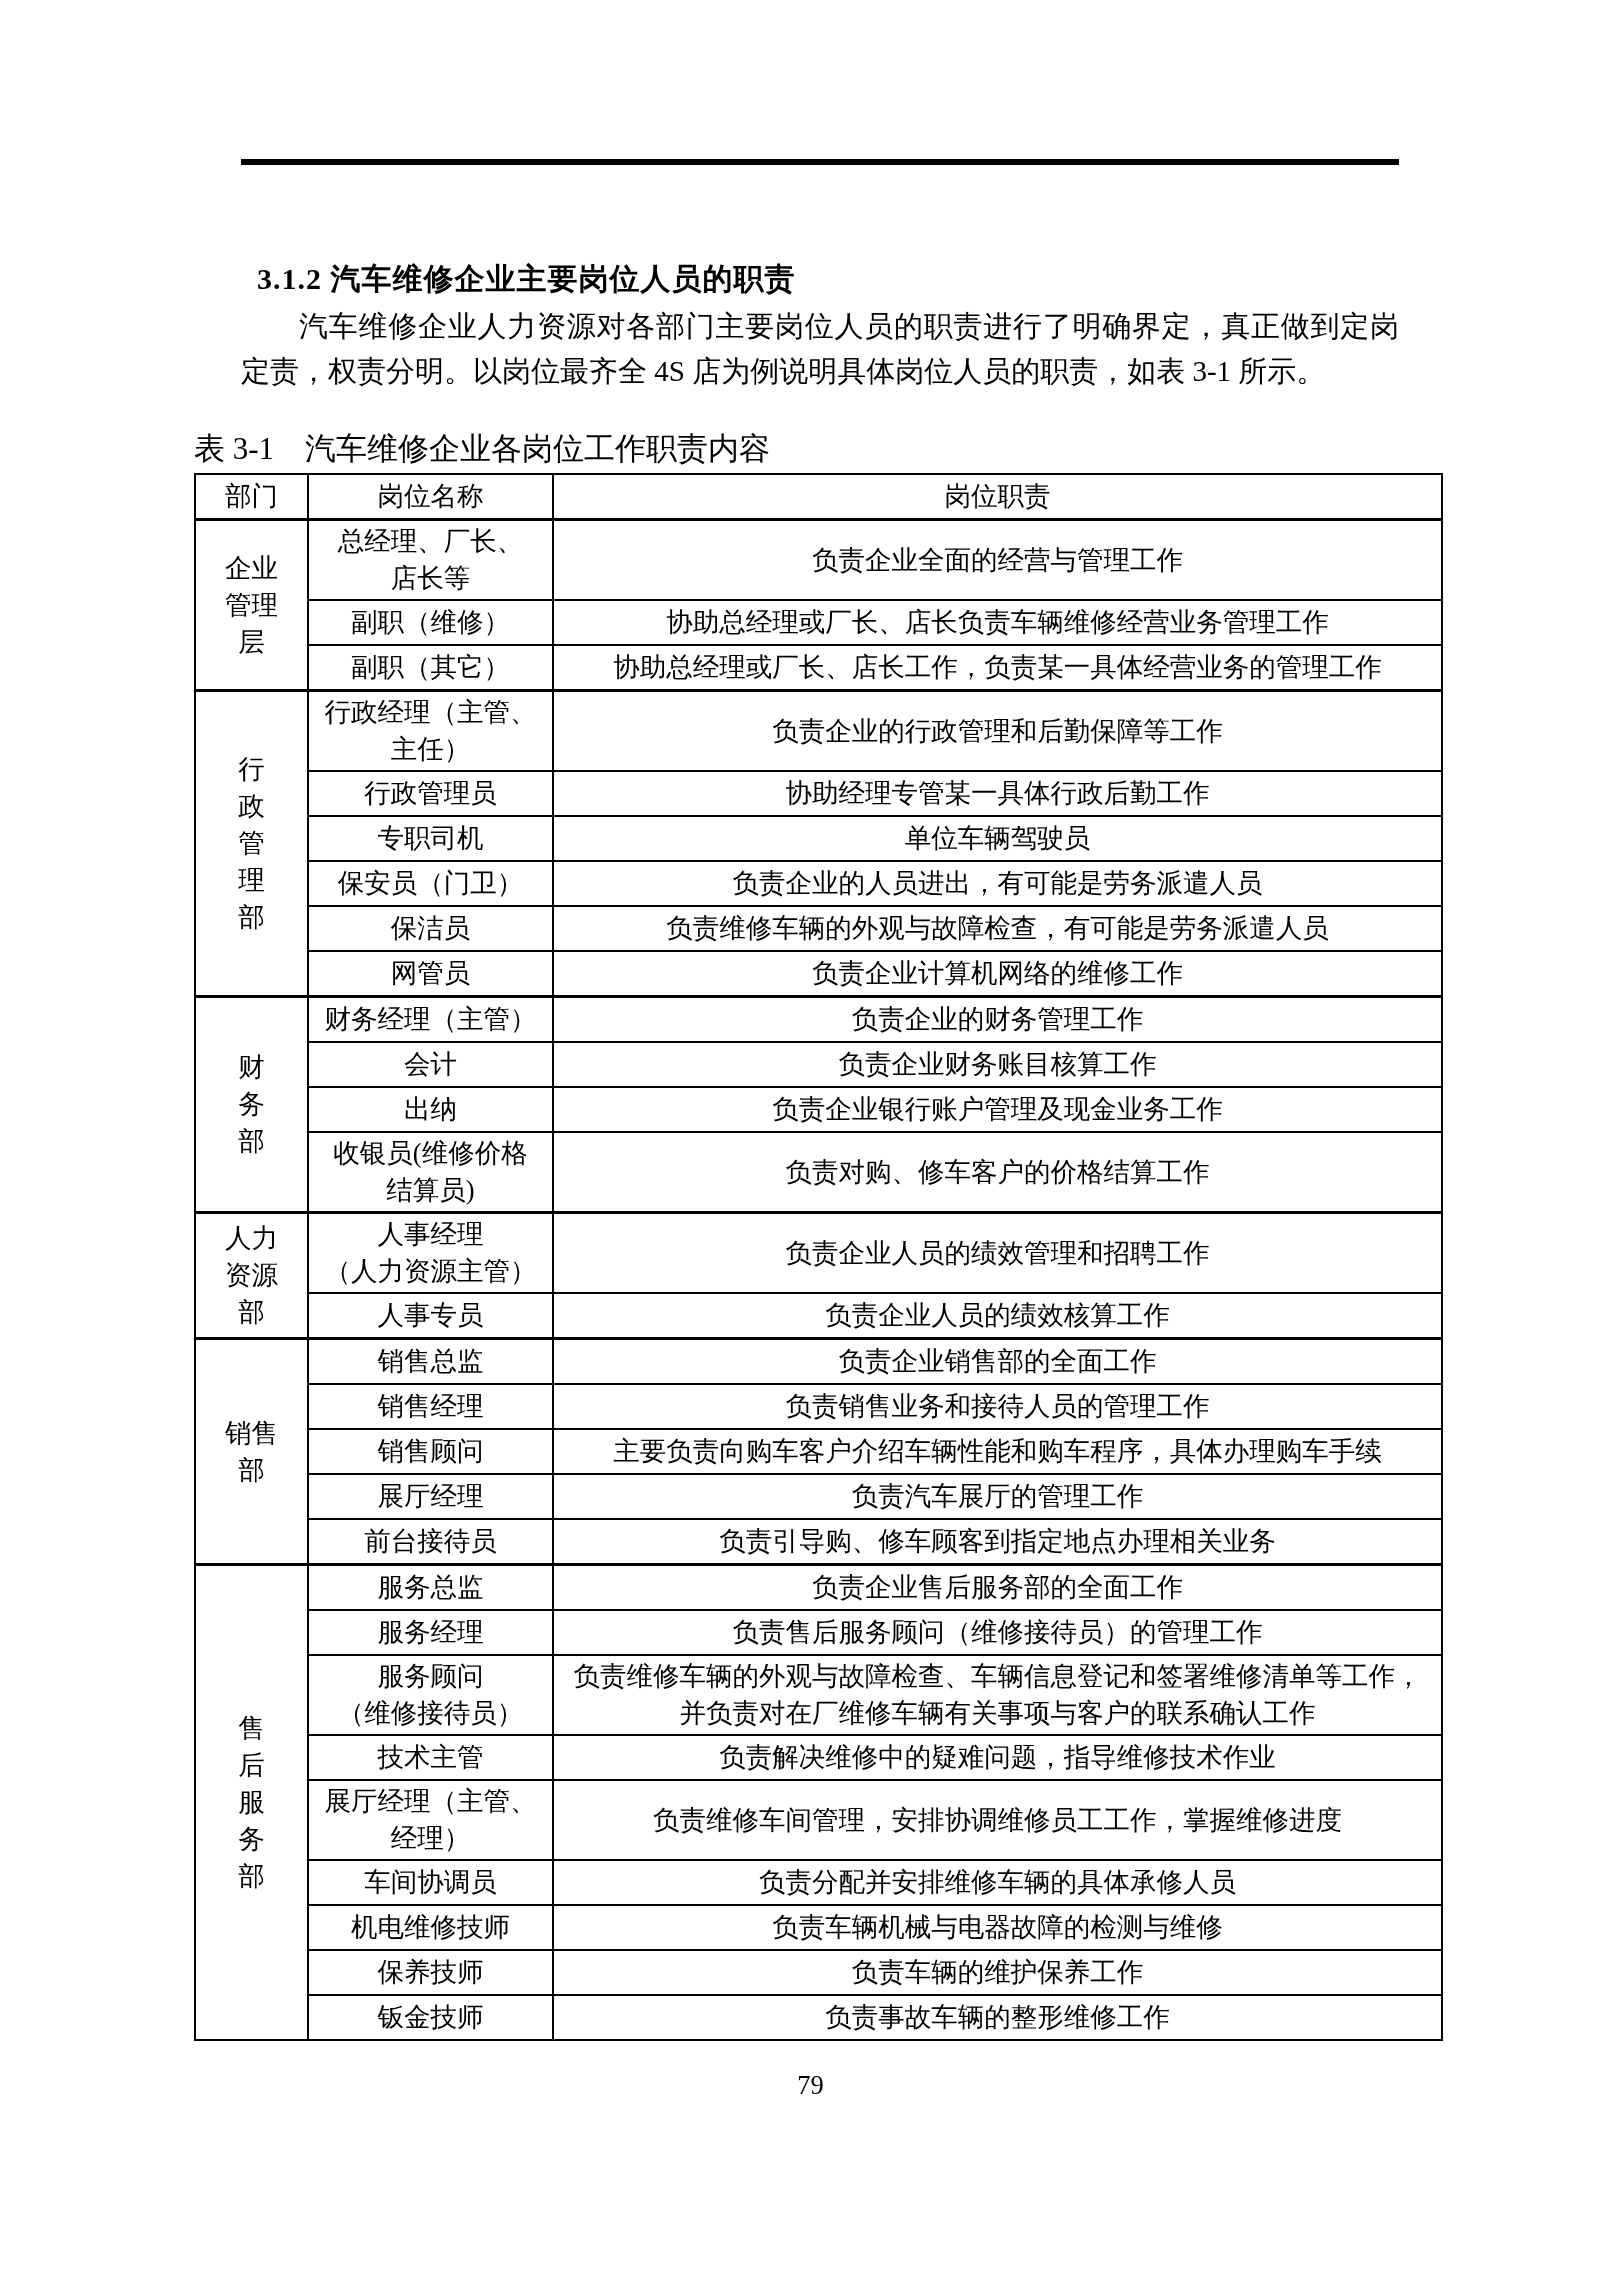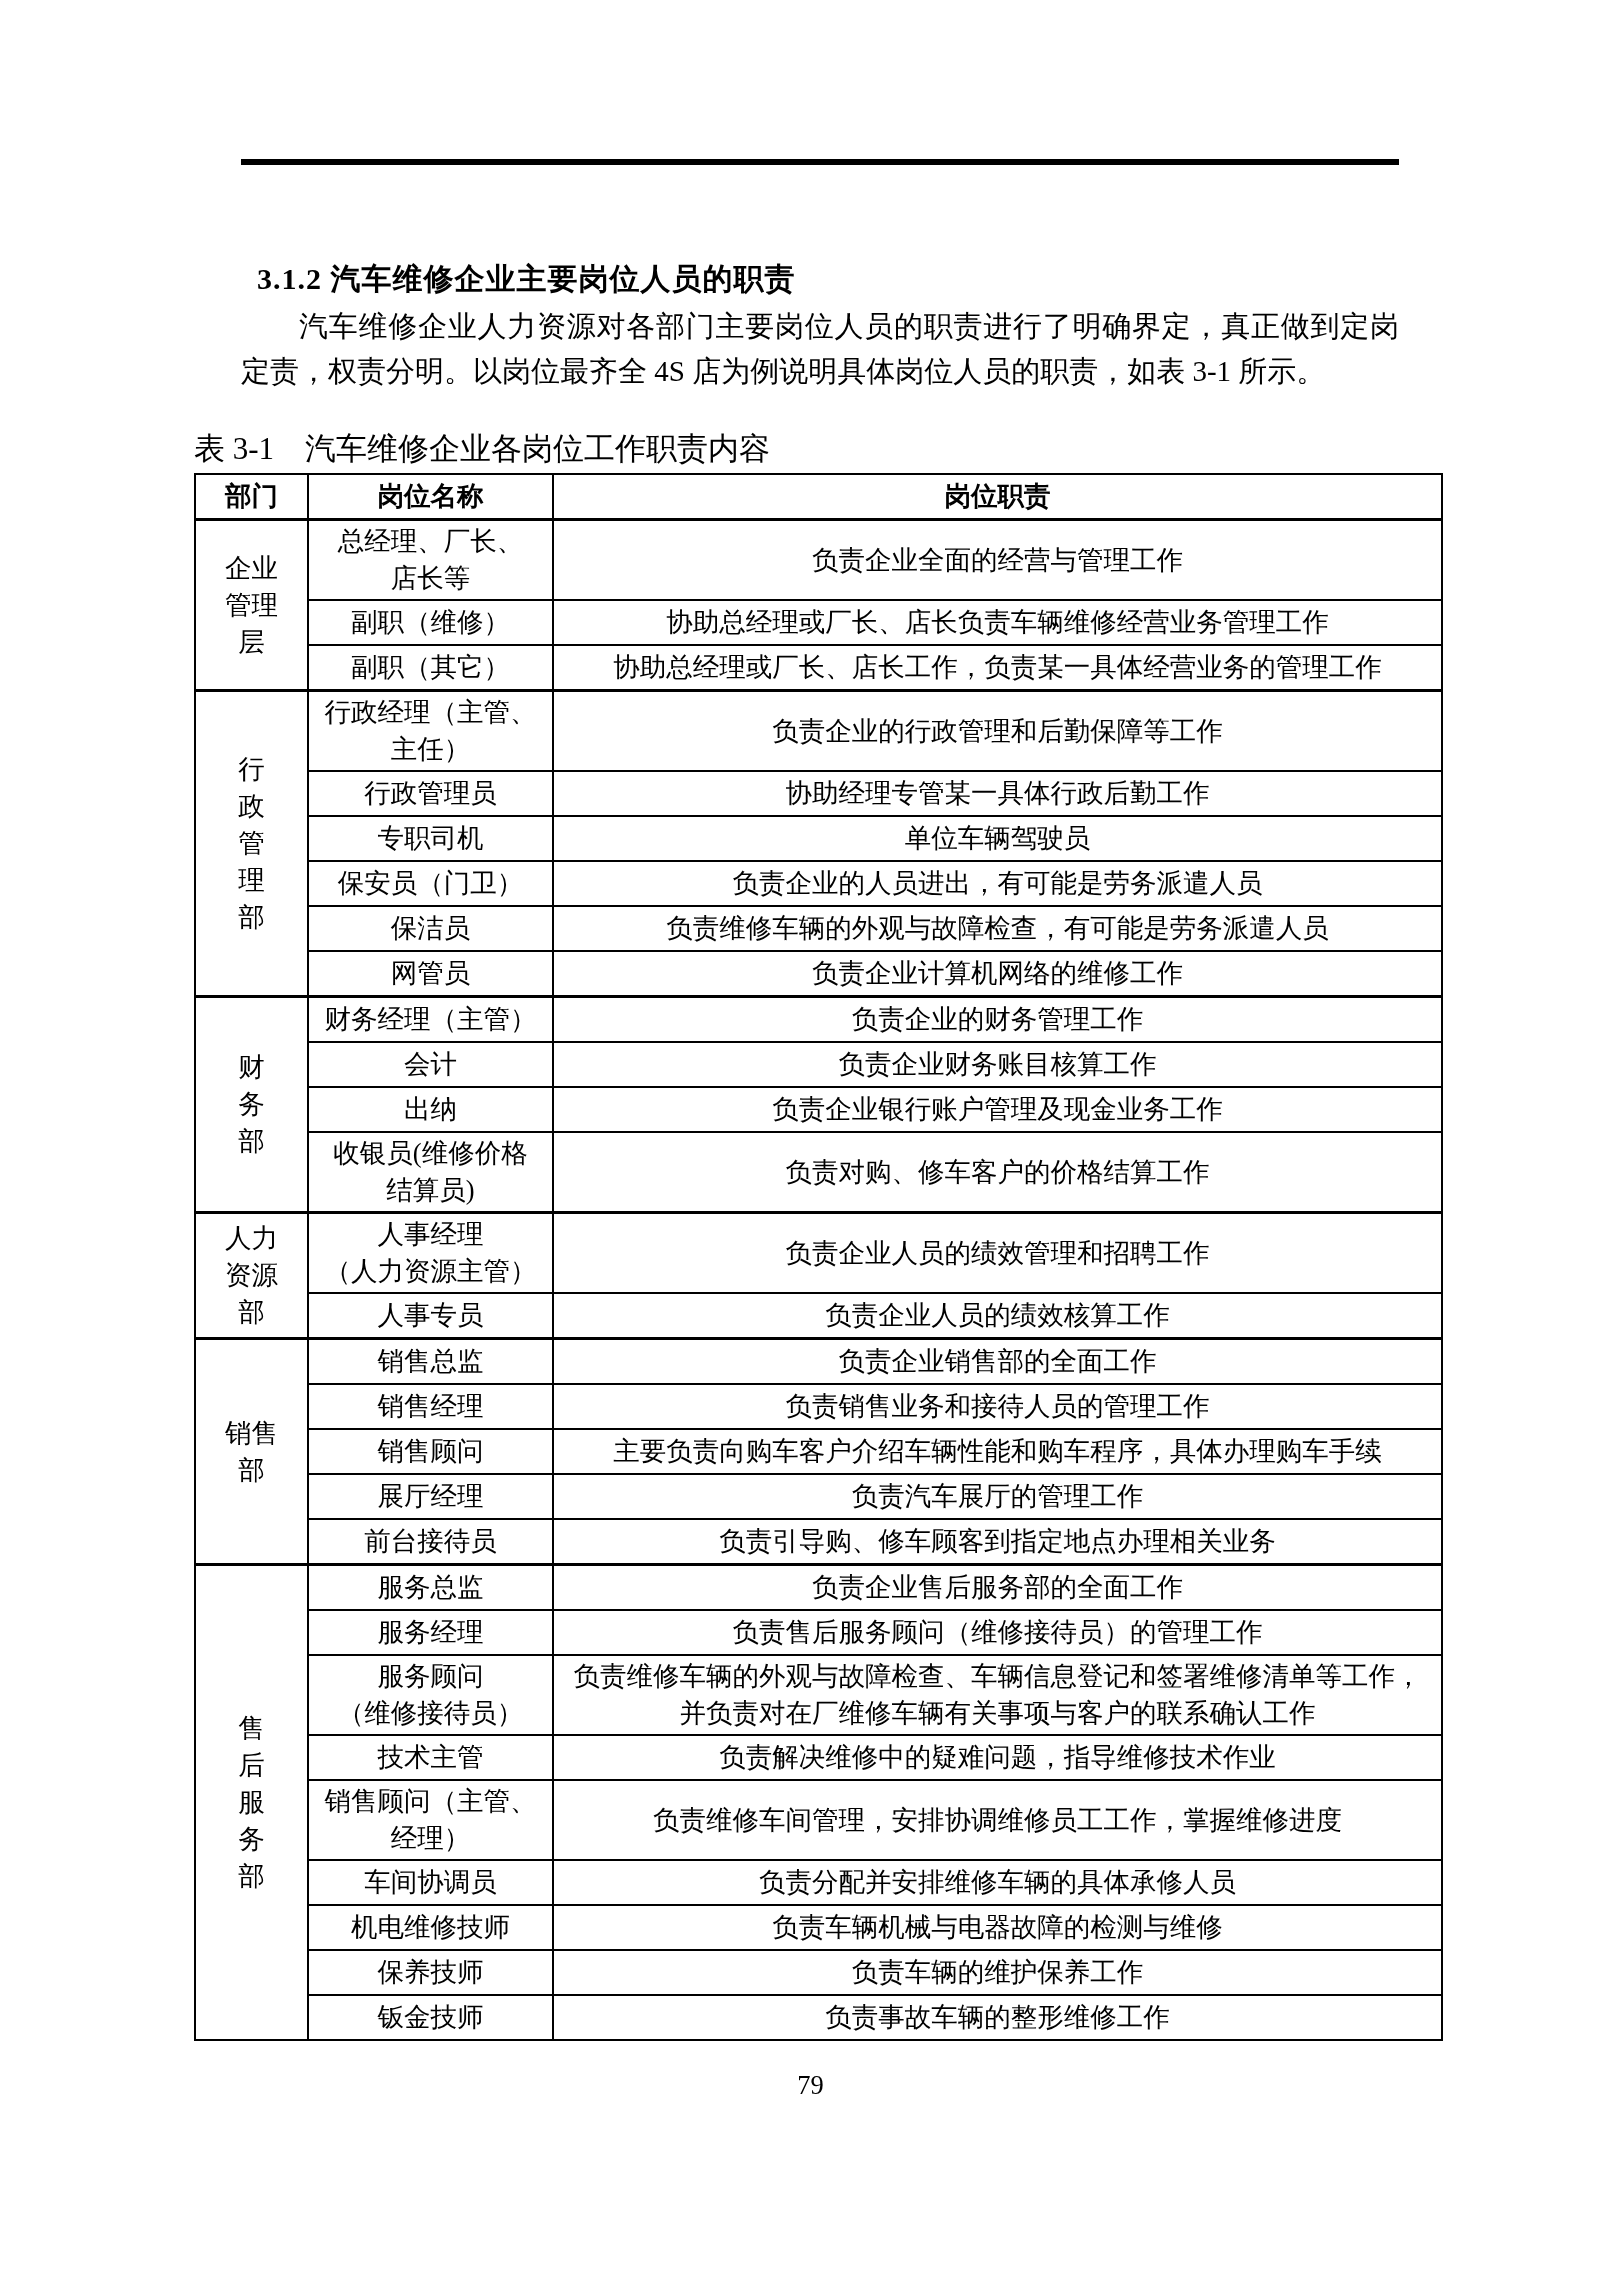--- a/index.html
+++ b/index.html
@@ -73,21 +73,20 @@
     font-size: 26.5px;
     font-weight: normal;
     text-align: center;
     vertical-align: middle;
     padding: 2px 7.8px;
     line-height: 37px;
   }
   .duty-table thead th {
     height: 39px;
     border-bottom: 2.9px solid #000000;
-    font-weight: bold;
   }
   .duty-table tbody td {
     height: 39px;
   }
   .duty-table tr.group-start td {
     border-top: 3.9px solid #000000;
   }
   .dept-cell {
     white-space: pre-line;
     line-height: 43px;
@@ -253,21 +252,21 @@
         <tr>
           <td class="position-cell">服务顾问
 （维修接待员）</td>
           <td class="duty-cell">负责维修车辆的外观与故障检查、车辆信息登记和签署维修清单等工作，并负责对在厂维修车辆有关事项与客户的联系确认工作</td>
         </tr>
         <tr>
           <td class="position-cell">技术主管</td>
           <td class="duty-cell">负责解决维修中的疑难问题，指导维修技术作业</td>
         </tr>
         <tr>
-          <td class="position-cell">销售顾问（主管、
+          <td class="position-cell">展厅经理（主管、
 经理）</td>
           <td class="duty-cell">负责维修车间管理，安排协调维修员工工作，掌握维修进度</td>
         </tr>
         <tr>
           <td class="position-cell">车间协调员</td>
           <td class="duty-cell">负责分配并安排维修车辆的具体承修人员</td>
         </tr>
         <tr>
           <td class="position-cell">机电维修技师</td>
           <td class="duty-cell">负责车辆机械与电器故障的检测与维修</td>

